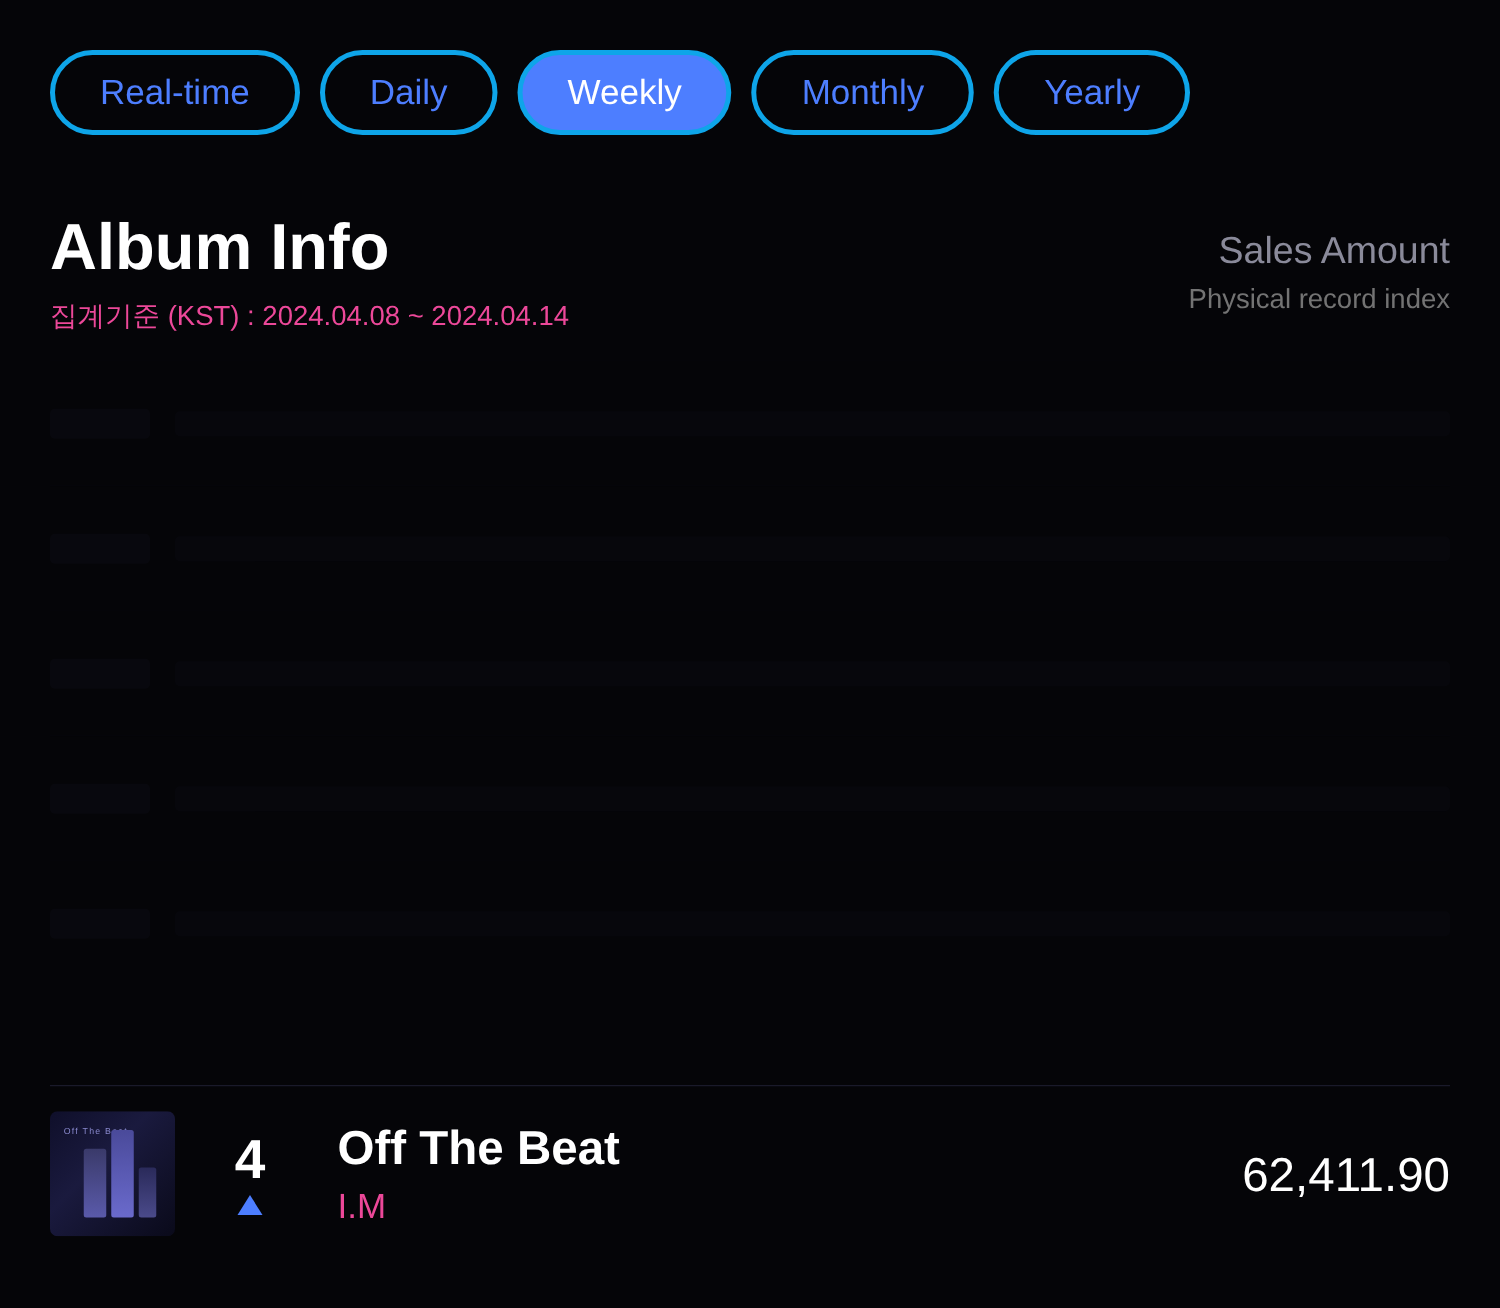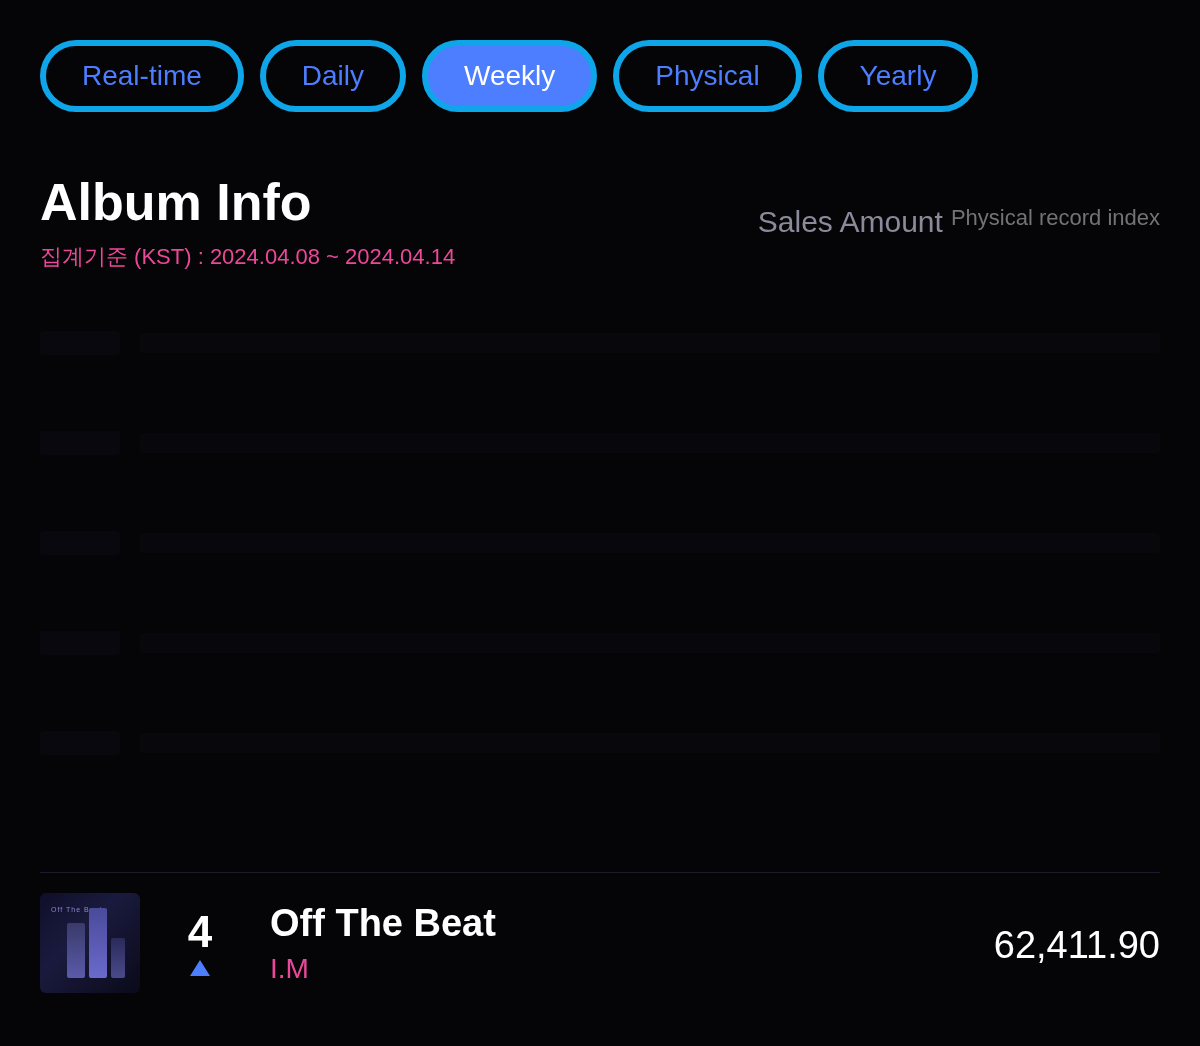--- a/index.html
+++ b/index.html
@@ -19,21 +19,21 @@
 
     .top-nav {
       display: flex;
       flex-direction: row;
       gap: 16px;
       padding: 40px 40px 30px 40px;
       align-items: center;
     }
 
     .nav-btn {
-      border: 6px solid #0ea5e9;
+      border: 4px solid #0ea5e9;
       border-radius: 50px;
       padding: 14px 36px;
       background: transparent;
       color: #4d7eff;
       font-size: 28px;
       cursor: pointer;
       font-weight: 400;
       white-space: nowrap;
     }
 
@@ -55,21 +55,21 @@
 
     .album-info-title {
       font-size: 52px;
       font-weight: 700;
       color: #ffffff;
     }
 
     .album-info-right {
       text-align: right;
       display: flex;
-      flex-direction: row;
+      flex-direction: column;
       gap: 8px;
     }
 
     .sales-amount-label {
       font-size: 30px;
       color: #8a8a9a;
       font-weight: 400;
     }
 
     .physical-record-label {
@@ -261,21 +261,21 @@
       border-radius: 4px;
     }
   </style>
 </head>
 <body>
 
 <nav class="top-nav">
   <button class="nav-btn">Real-time</button>
   <button class="nav-btn">Daily</button>
   <button class="nav-btn active">Weekly</button>
-  <button class="nav-btn">Physical</button>
+  <button class="nav-btn">Monthly</button>
   <button class="nav-btn">Yearly</button>
 </nav>
 
 <div class="album-info-section">
   <div class="album-info-header">
     <div>
       <h1 class="album-info-title">Album Info</h1>
       <p class="date-range">집계기준 (KST) : 2024.04.08 ~ 2024.04.14</p>
     </div>
     <div class="album-info-right">

